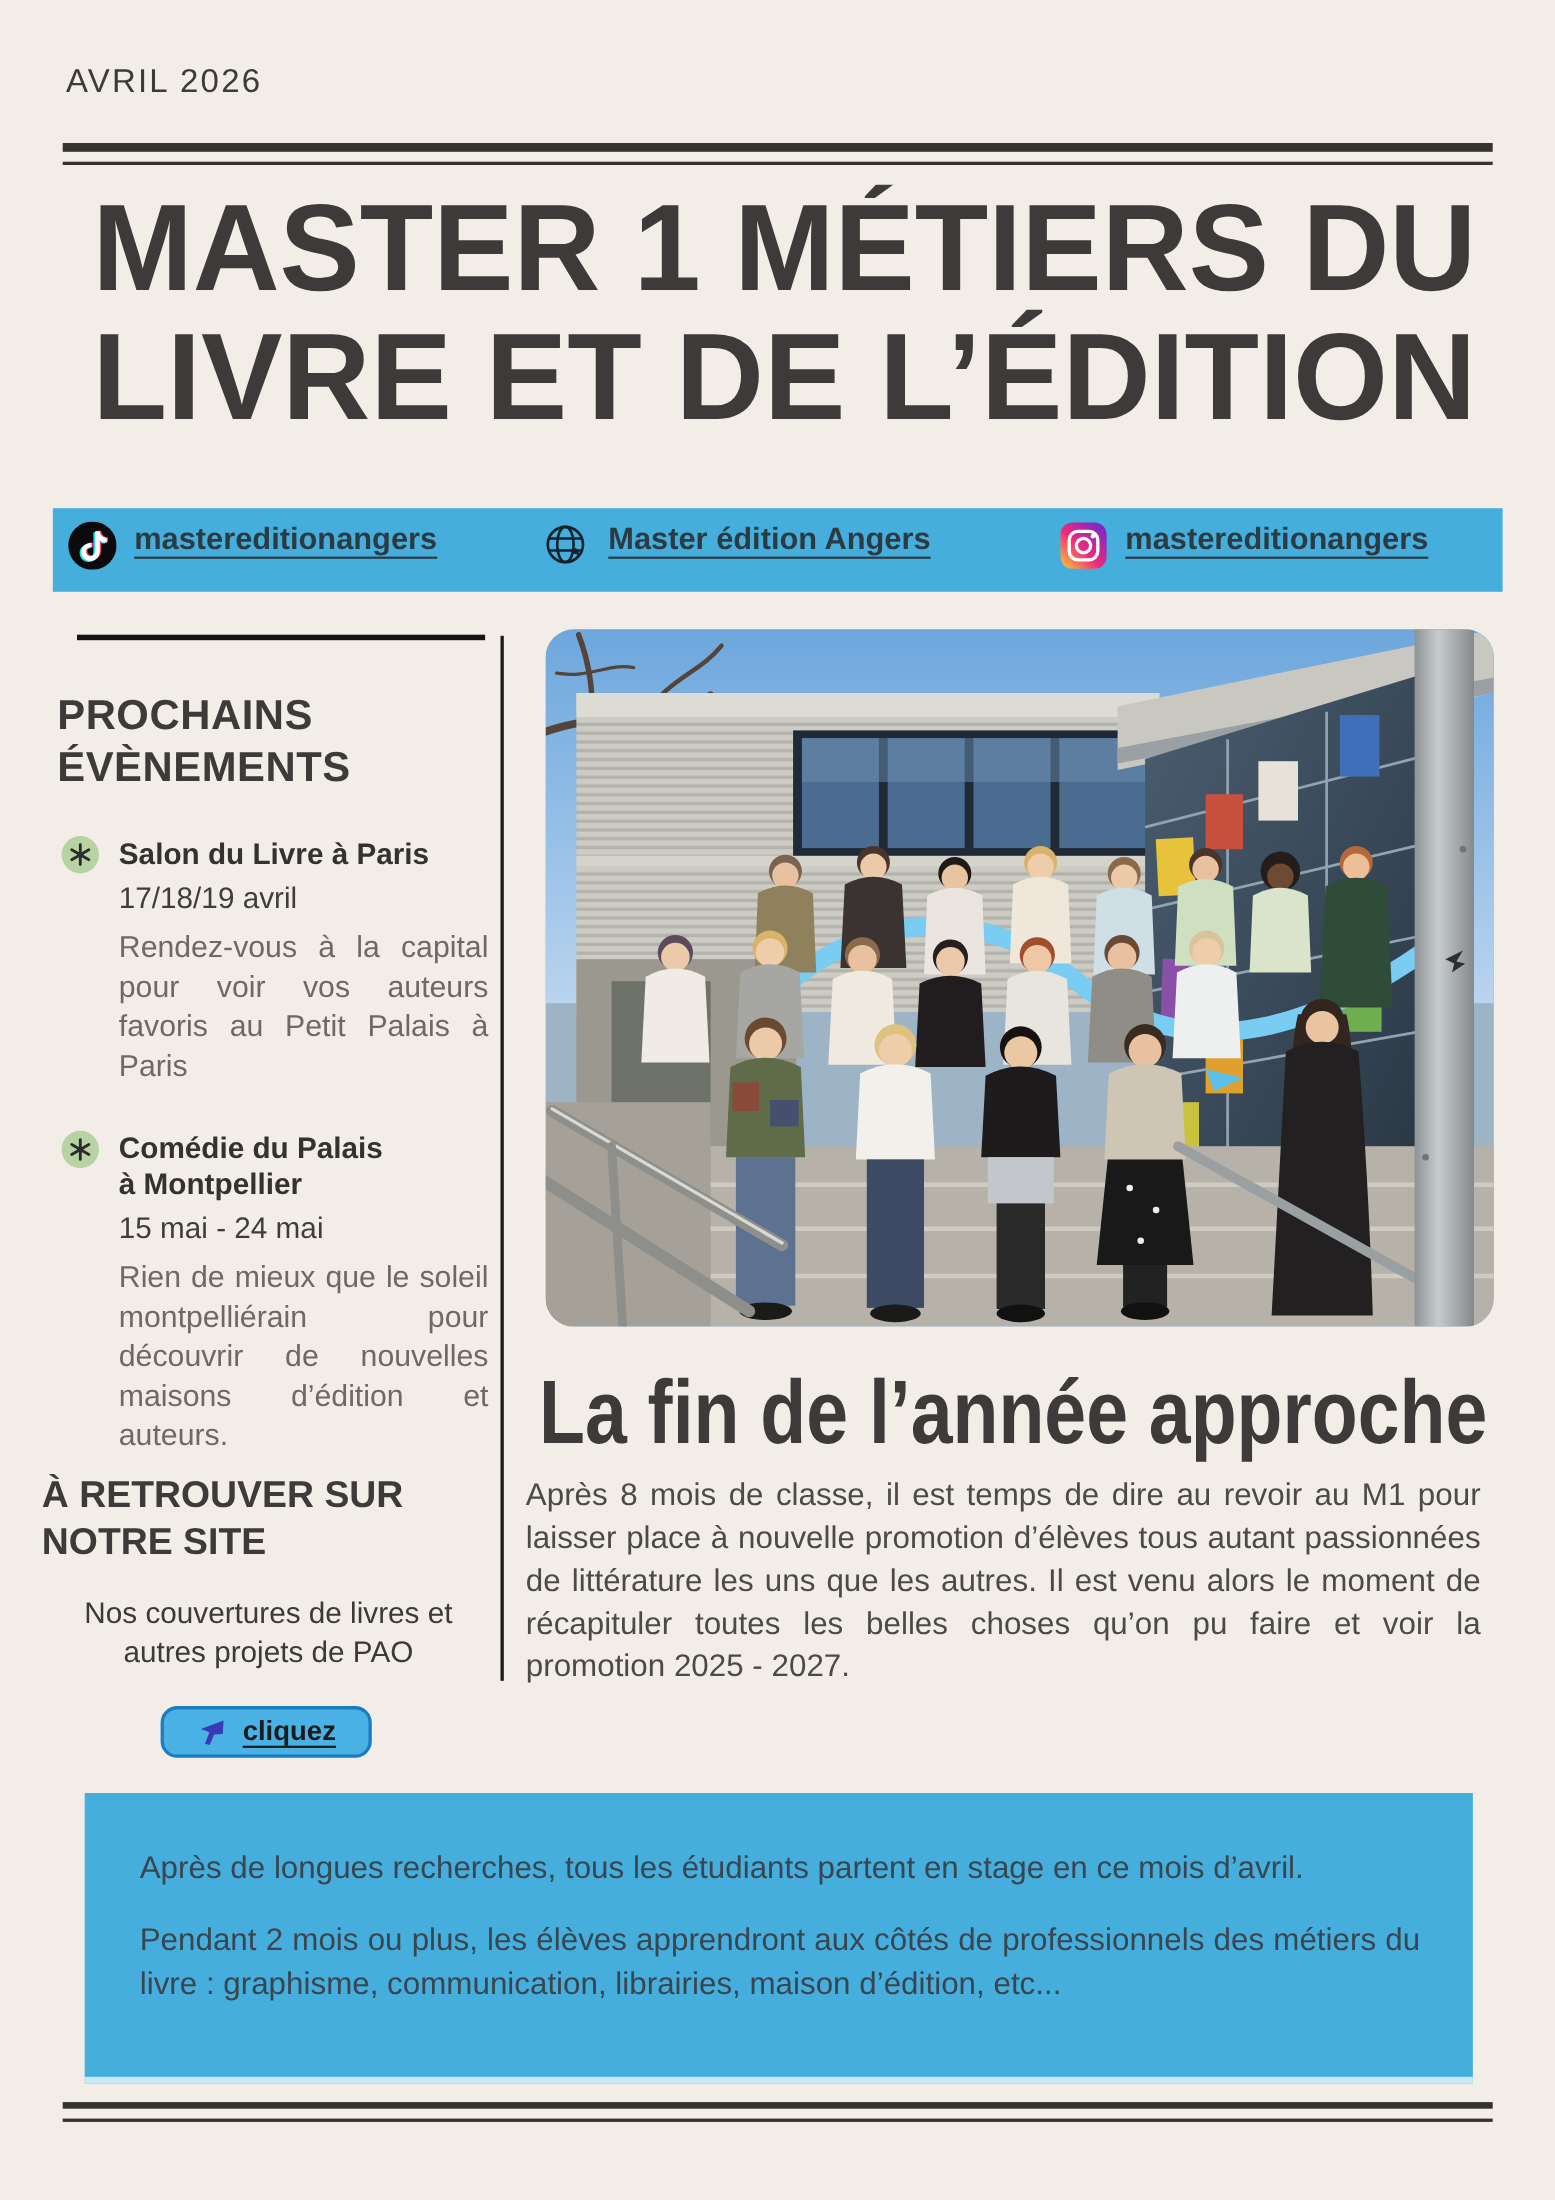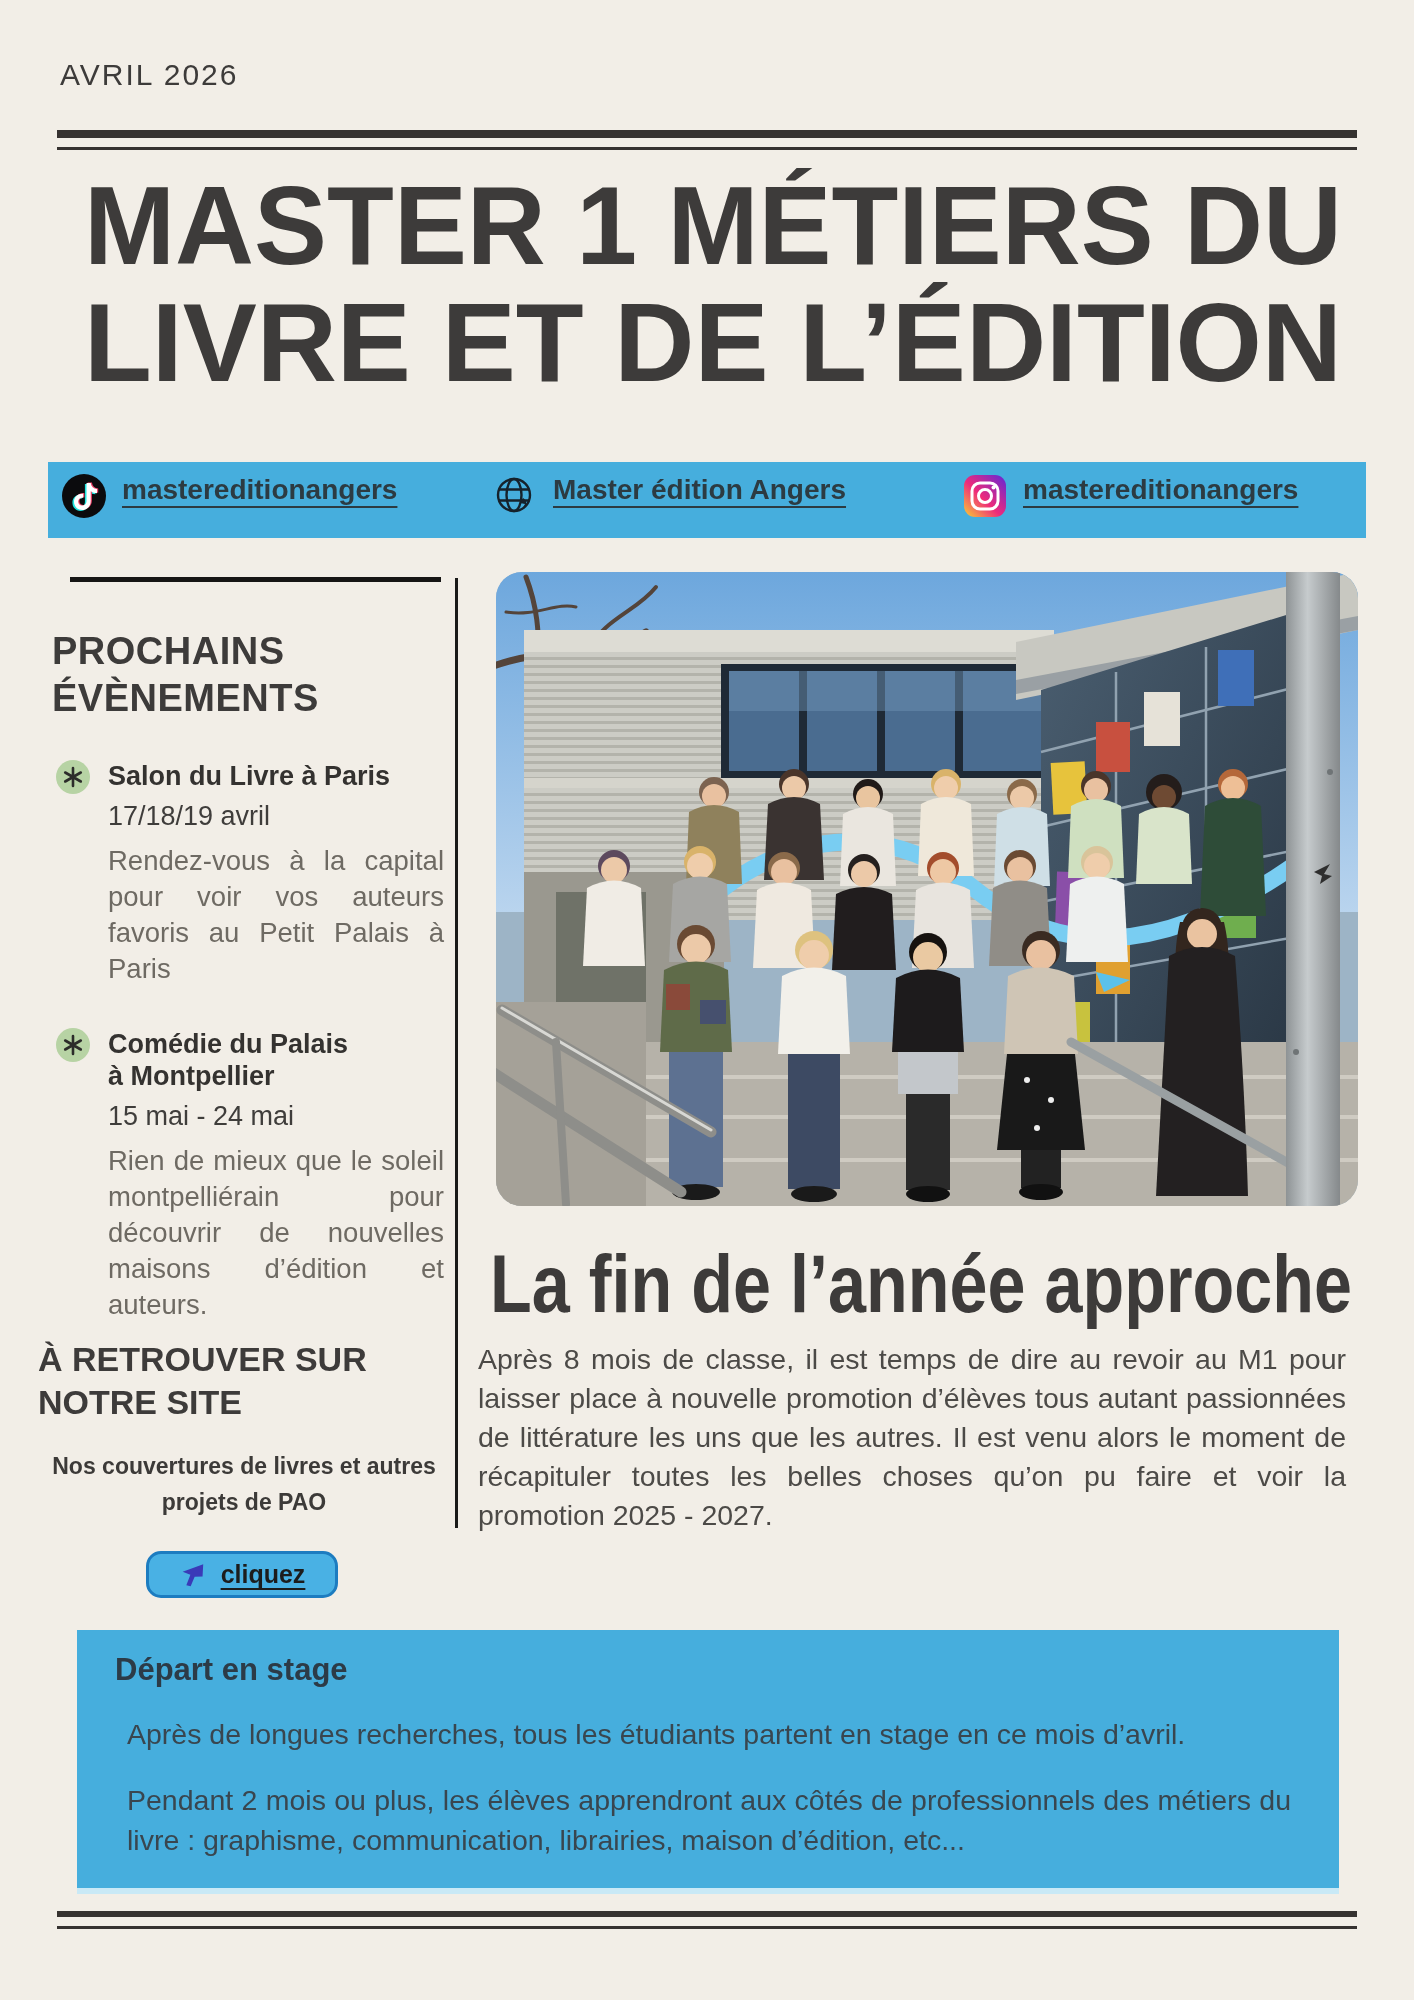--- a/index.html
+++ b/index.html
@@ -34,21 +34,21 @@
   .v-divider{left:455px;top:578px;width:3px;height:950px;background:#1b1a19;}
   .events-heading{left:52px;top:628px;width:400px;font-size:38px;line-height:47px;font-weight:700;color:var(--ink);letter-spacing:.5px;}
   .event{left:48px;width:396px;}
   .event-1{top:760px;} .event-2{top:1028px;}
   .event-badge{position:absolute;left:8px;top:0px;width:34px;height:34px;border-radius:50%;background:var(--green-badge);display:flex;align-items:center;justify-content:center;}
   .event-body{margin-left:60px;}
   .event-title{font-size:27px;line-height:32px;font-weight:700;color:#343230;}
   .event-date{margin-top:9px;font-size:27px;font-weight:500;color:#3f3d3b;}
   .event-desc{margin-top:11px;font-size:27.5px;line-height:36px;color:var(--sidebar-text);text-align:justify;}
   .site-heading{left:38px;top:1338px;width:420px;font-size:34px;line-height:43px;font-weight:700;color:var(--ink);}
-  .site-text{left:40px;top:1448px;width:408px;font-size:23px;line-height:36px;color:#3c3a38;text-align:center;font-weight:bold;}
+  .site-text{left:40px;top:1448px;width:408px;font-size:27px;line-height:36px;color:#3c3a38;text-align:center;}
   .site-button{left:146px;top:1551px;width:192px;height:47px;background:#49b1e4;border:3px solid var(--button-border);border-radius:15px;display:flex;align-items:center;justify-content:center;gap:14px;cursor:pointer;}
   .site-button .btn-label{font-size:25px;font-weight:700;color:#1c1c1c;text-decoration:underline;text-underline-offset:5px;text-decoration-thickness:2px;}
 
   
   .photo{left:496px;top:572px;width:862px;height:634px;border-radius:26px;overflow:hidden;background:#9db4c6;}
   .photo svg{display:block;width:100%;height:100%;}
   .article-heading{left:490px;top:1236px;width:866px;height:94px;}
   .article-heading text{fill:var(--ink);font-family:"Liberation Sans",sans-serif;font-weight:700;}
   .article-body{left:478px;top:1340px;width:868px;font-size:28.5px;line-height:39px;color:var(--main-text);text-align:justify;}
 
@@ -380,21 +380,20 @@
     </svg>
   </div>
 
   <svg class="abs article-heading" viewBox="0 0 866 94" role="heading">
     <text x="0" y="76" font-size="82" textLength="862" lengthAdjust="spacingAndGlyphs">La fin de l’année approche</text>
   </svg>
 
   <p class="abs article-body">Après 8 mois de classe, il est temps de dire au revoir au M1 pour laisser place à nouvelle promotion d’élèves tous autant passionnées de littérature les uns que les autres. Il est venu alors le moment de récapituler toutes les belles choses qu’on pu faire et voir la promotion 2025 - 2027.</p>
 
   <div class="abs stage-box">
-    <h3 class="stage-heading">Départ en stage</h3>
     <p class="stage-p">Après de longues recherches, tous les étudiants partent en stage en ce mois d’avril.</p>
     <p class="stage-p stage-p2">Pendant 2 mois ou plus, les élèves apprendront aux côtés de professionnels des métiers du livre : graphisme, communication, librairies, maison d’édition, etc...</p>
   </div>
 
   <div class="abs rule rule-bottom-thick"></div>
   <div class="abs rule rule-bottom-thin"></div>
 
 </div>
 
 </body></html>

